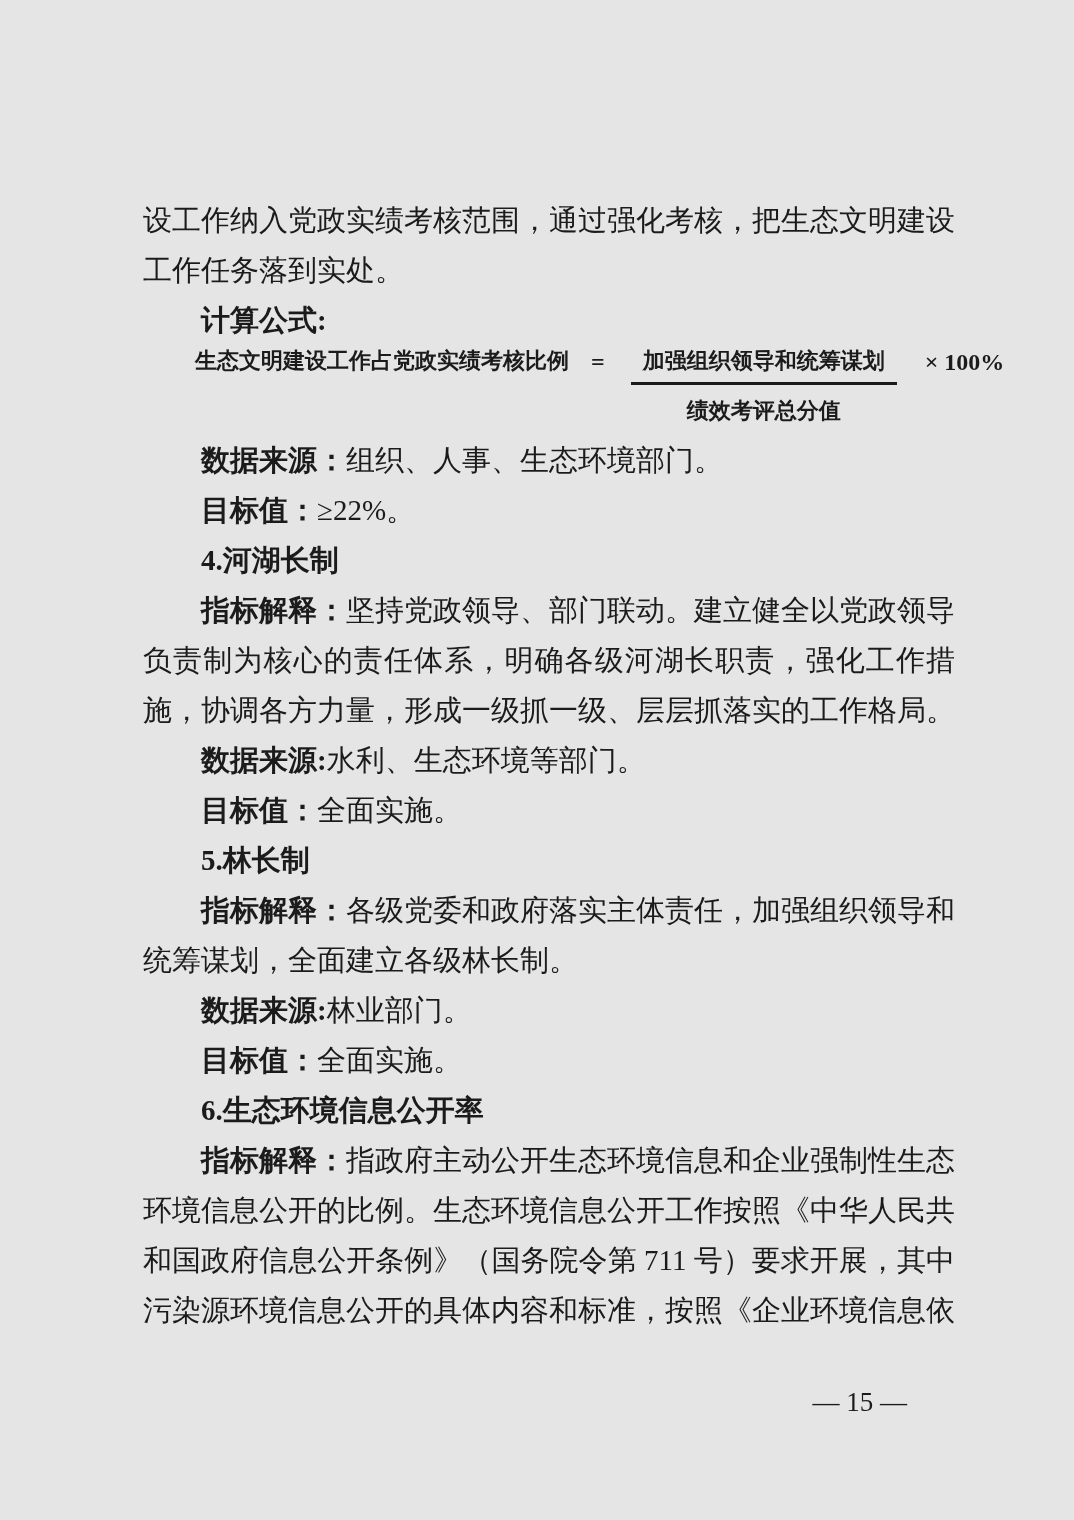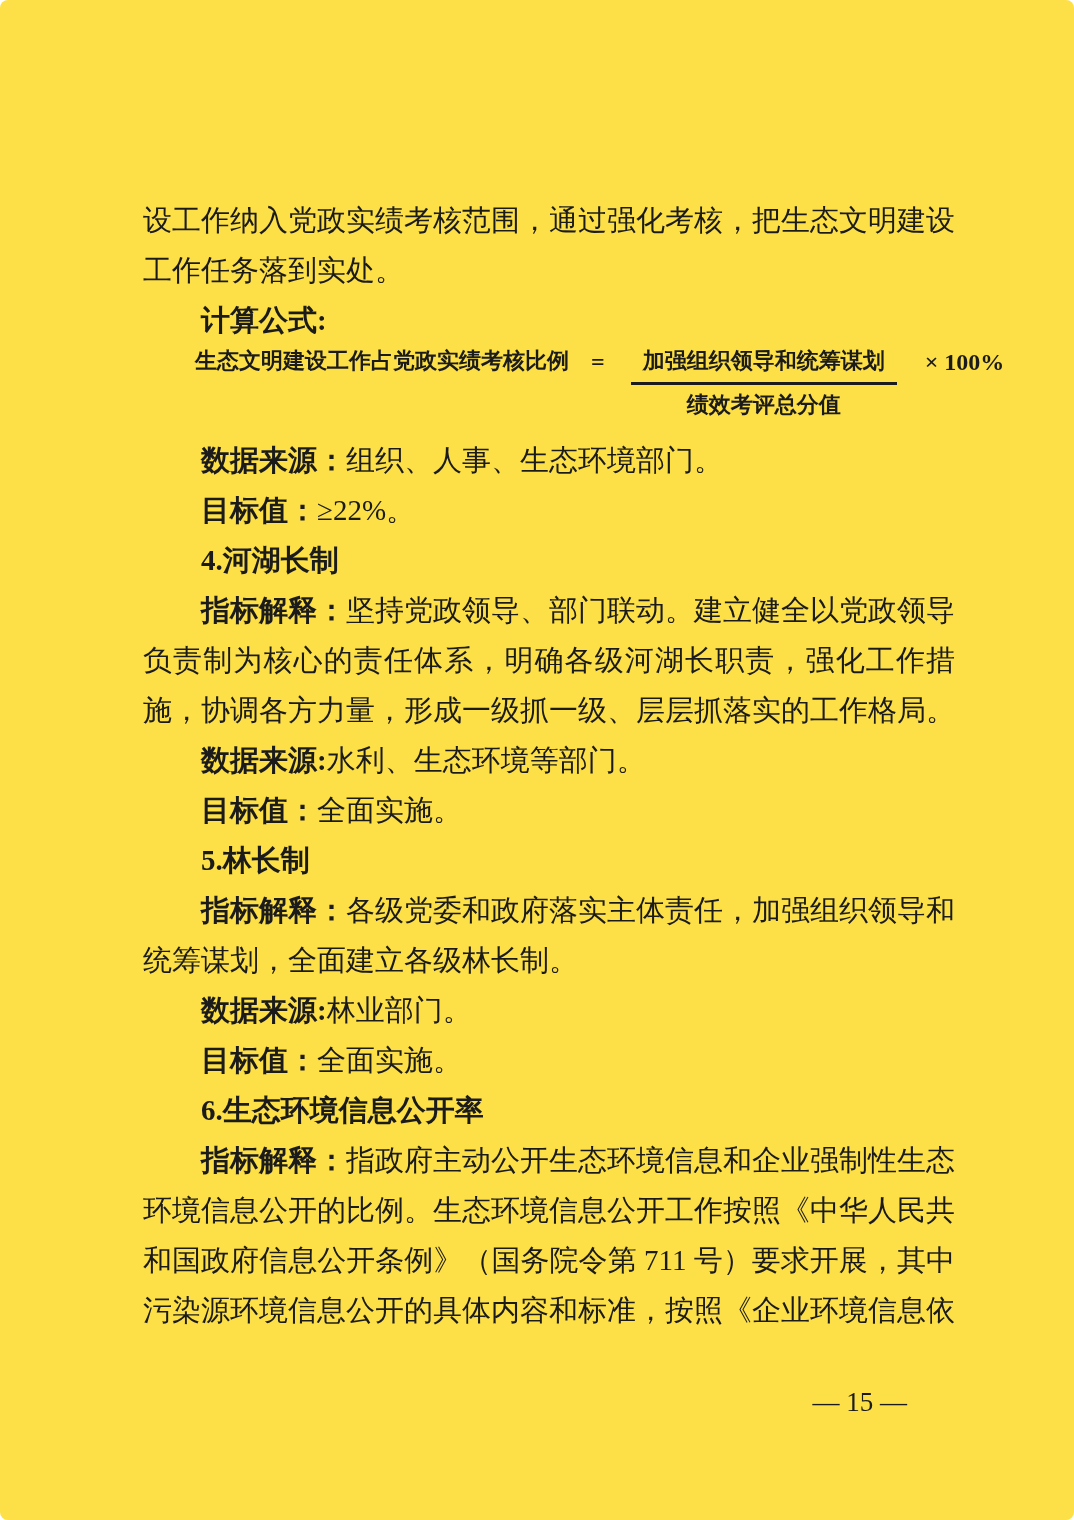--- a/index.html
+++ b/index.html
@@ -1,25 +1,24 @@
 <!DOCTYPE html>
 <html><head>
 <meta charset="utf-8">
 <style>
   * { margin: 0; padding: 0; box-sizing: border-box; }
   html, body { background: #ffffff; }
   .page {
     position: relative;
     width: 1074px;
     height: 1520px;
-    background: #fde047;
+    background: #e5e5e5;
     font-family: "Liberation Serif", serif;
     color: #1b1b1b;
     overflow: hidden;
-    border-radius: 8px;
   }
   .content {
     position: absolute;
     left: 143px;
     top: 195px;
     width: 812px;
     font-size: 29px;
     line-height: 50px;
     text-align: justify;
   }
@@ -40,21 +39,21 @@
     white-space: nowrap;
     gap: 16px;
   }
   .formula .eq { margin: 0 10px 0 6px; font-size: 24px; }
   .frac {
     display: inline-flex;
     flex-direction: column;
     text-align: center;
   }
   .frac .num { padding: 0 12px 5px; border-bottom: 3px solid #1b1b1b; }
-  .frac .den { padding: 4px 12px 0; }
+  .frac .den { padding: 10px 12px 0; }
   .formula .mult { margin-left: 12px; font-size: 24px; }
   
   .page-footer {
     position: absolute;
     top: 1382px;
     right: 167px;
     font-size: 27px;
     line-height: 40px;
     color: #1b1b1b;
     font-family: "Liberation Serif", serif;

